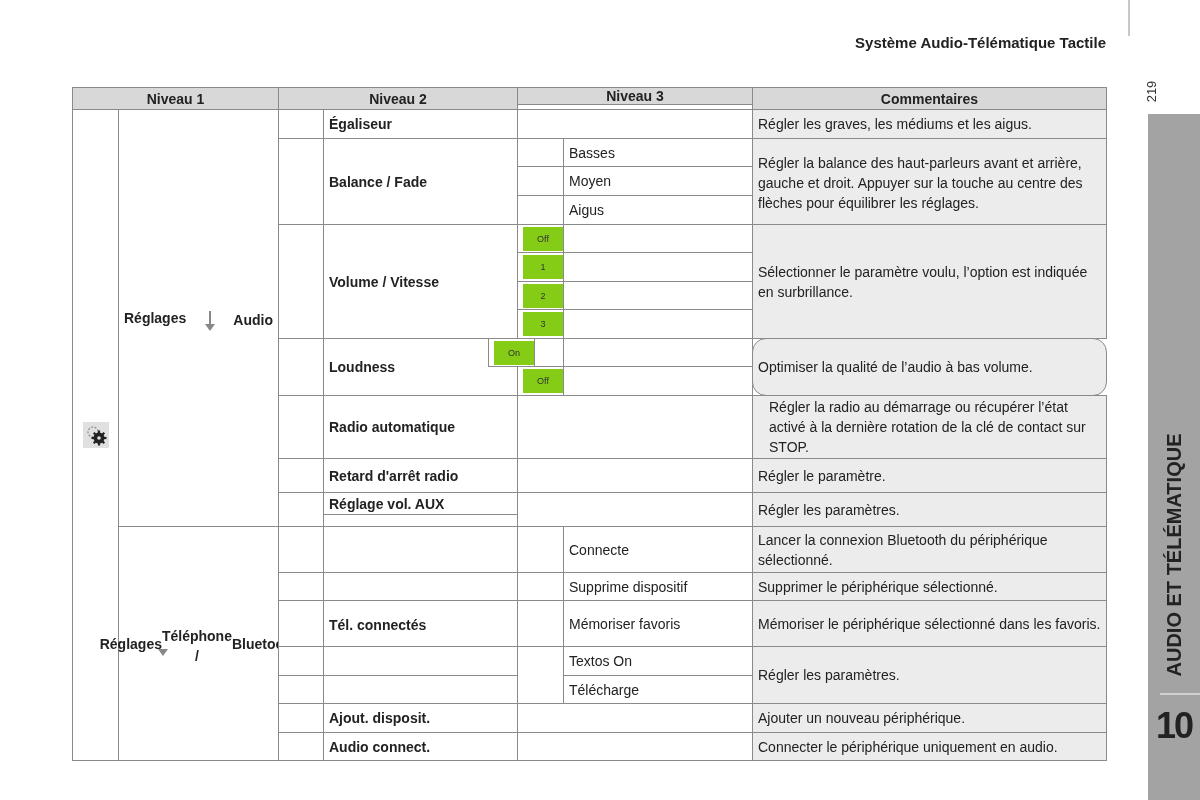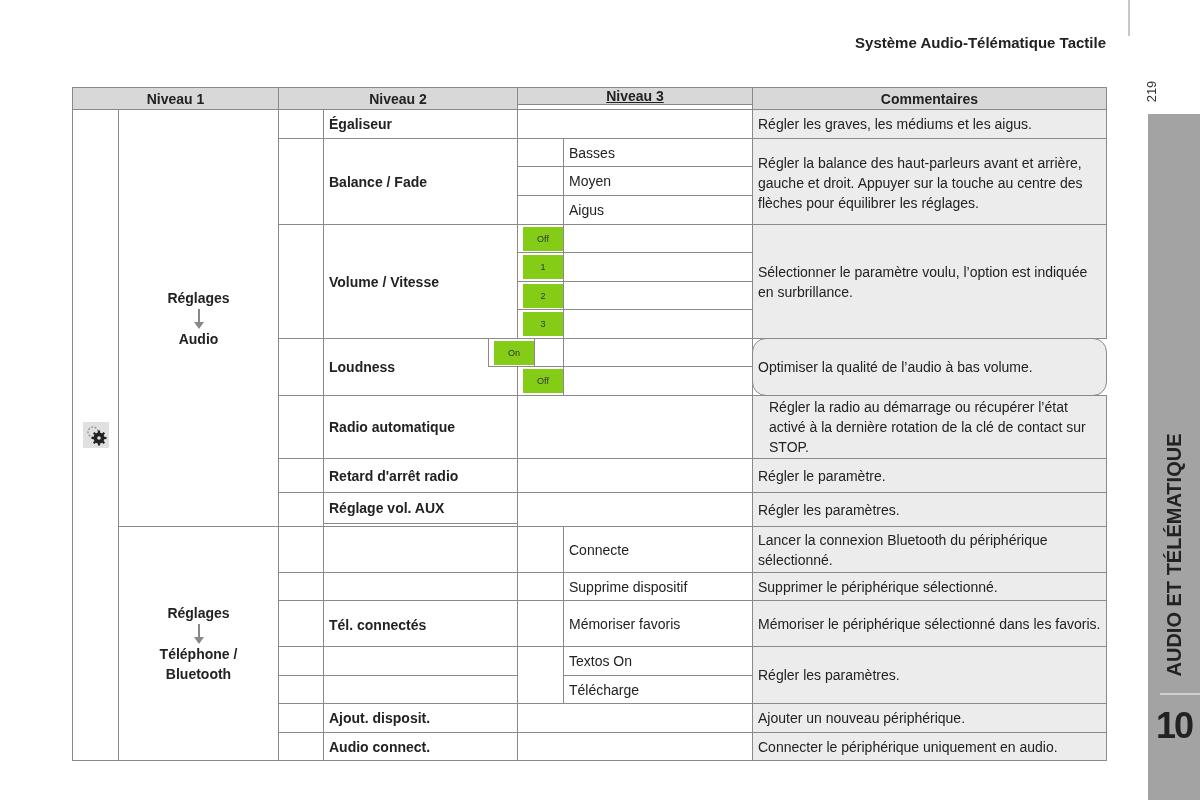--- a/index.html
+++ b/index.html
@@ -16,40 +16,40 @@
   #pnum{left:1145px;top:78px;width:20px;height:30px;}
   #pnum span{display:block;transform:rotate(-90deg);transform-origin:center;font-size:13px;color:#333;white-space:nowrap;position:absolute;left:-4px;top:6px;}
   #band{left:1148px;top:114px;width:52px;height:686px;background:#a3a3a4;}
   #vline{left:1128px;top:0;width:2px;height:36px;background:#c8c8c8;}
   #chap{left:1148px;top:420px;width:52px;height:270px;}
   #chap span{position:absolute;left:50%;top:50%;transform:translate(-50%,-50%) rotate(-90deg);white-space:nowrap;font-weight:bold;font-size:20px;color:#222;}
   #sep{left:1160px;top:693px;width:40px;height:2px;background:#d0d0d0;}
   #chnum{left:1148px;top:705px;width:52px;text-align:center;font-weight:bold;font-size:36px;color:#222;letter-spacing:-2px;}
   .arrow{display:block;width:2px;height:16px;background:#888;margin:1px auto 0;position:relative;}
   .arrow:after{content:"";position:absolute;left:-4px;bottom:-4px;border-left:5px solid transparent;border-right:5px solid transparent;border-top:7px solid #888;}
-  .stack{flex-direction:column;}
+  .stack{flex-direction:row;}
 </style>
 </head>
 <body>
 
 <div class="abs" id="vline"></div>
 <div class="abs" id="page-title">Système Audio-Télématique Tactile</div>
 <div class="abs" id="pnum">
     <span>219</span>
   </div>
 <div class="abs" id="band"></div>
 <div class="abs" id="chap">
     <span>AUDIO ET TÉLÉMATIQUE</span>
   </div>
 <div class="abs" id="sep"></div>
 <div class="abs" id="chnum">10</div>
 
 <div class="cell hdr" style="left:72px;top:87px;width:207px;height:23px;">Niveau 1</div>
 <div class="cell hdr" style="left:278px;top:87px;width:240px;height:23px;">Niveau 2</div>
-<div class="cell hdr" style="left:517px;top:87px;width:236px;height:18px;text-decoration:underline;">Niveau 3</div>
+<div class="cell hdr" style="left:517px;top:87px;width:236px;height:18px;">Niveau 3</div>
 <div class="cell hdr" style="left:752px;top:87px;width:355px;height:23px;">Commentaires</div>
 
 <div class="cell center" style="left:72px;top:109px;width:47px;height:652px;">
   <div style="width:26px;height:26px;background:#e0e0e0;display:flex;align-items:center;justify-content:center;">
     <svg width="22" height="22" viewBox="0 0 22 22">
       <circle cx="8" cy="8" r="5" fill="none" stroke="#999" stroke-width="1.5" stroke-dasharray="2 1.5"></circle>
       <circle cx="14" cy="14" r="5.5" fill="#222"></circle>
       <circle cx="14" cy="14" r="2" fill="#e0e0e0"></circle>
       <g stroke="#222" stroke-width="2.2">
         <line x1="14" y1="6.5" x2="14" y2="21.5"></line>
@@ -126,21 +126,21 @@
 <div class="cell bold" style="left:323px;top:395px;width:195px;height:64px;">Radio automatique</div>
 <div class="cell" style="left:517px;top:395px;width:236px;height:64px;"></div>
 <div class="cell com" style="left:752px;top:395px;width:355px;height:64px;padding-left:16px;">Régler la radio au démarrage ou récupérer l’état activé à la dernière rotation de la clé de contact sur STOP.</div>
 
 <div class="cell" style="left:278px;top:458px;width:46px;height:35px;"></div>
 <div class="cell bold" style="left:323px;top:458px;width:195px;height:35px;">Retard d'arrêt radio</div>
 <div class="cell" style="left:517px;top:458px;width:236px;height:35px;"></div>
 <div class="cell com" style="left:752px;top:458px;width:355px;height:35px;">Régler le paramètre.</div>
 
 <div class="cell" style="left:278px;top:492px;width:46px;height:35px;"></div>
-<div class="cell bold" style="left:323px;top:492px;width:195px;height:32px;">Réglage vol. AUX</div>
+<div class="cell bold" style="left:323px;top:492px;width:195px;height:23px;">Réglage vol. AUX</div>
 <div class="cell" style="left:517px;top:492px;width:236px;height:35px;"></div>
 <div class="cell com" style="left:752px;top:492px;width:355px;height:35px;">Régler les paramètres.</div>
 
 <div class="cell" style="left:278px;top:526px;width:46px;height:47px;"></div>
 <div class="cell" style="left:323px;top:526px;width:195px;height:47px;"></div>
 <div class="cell" style="left:517px;top:526px;width:47px;height:47px;"></div>
 <div class="cell" style="left:563px;top:526px;width:190px;height:47px;">Connecte</div>
 <div class="cell com" style="left:752px;top:526px;width:355px;height:47px;">Lancer la connexion Bluetooth du périphérique sélectionné.</div>
 
 <div class="cell" style="left:278px;top:572px;width:46px;height:29px;"></div>

